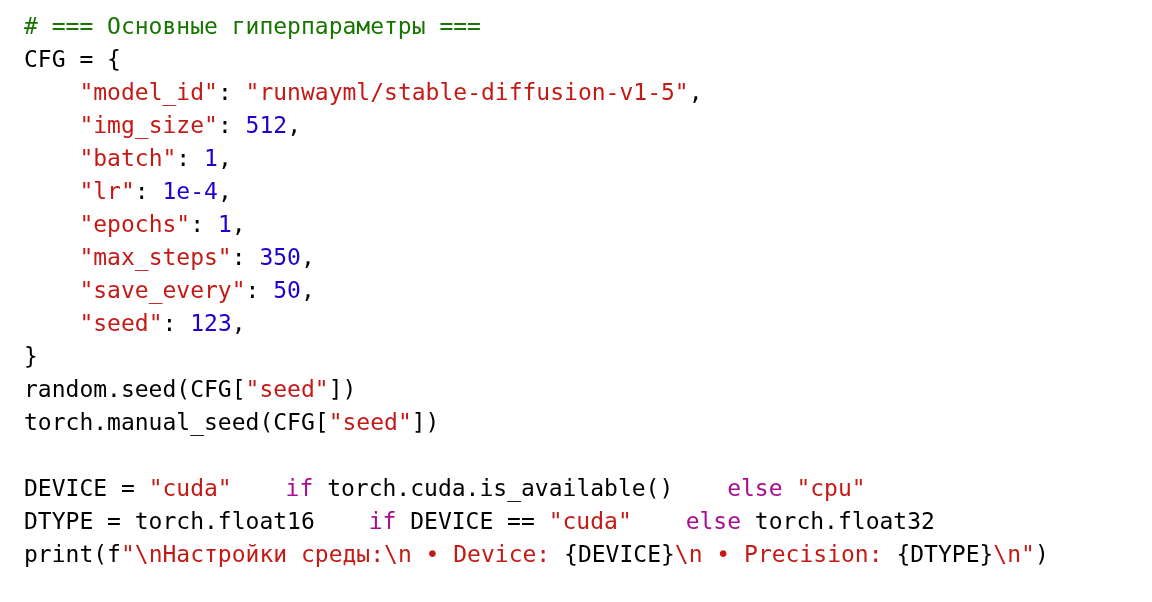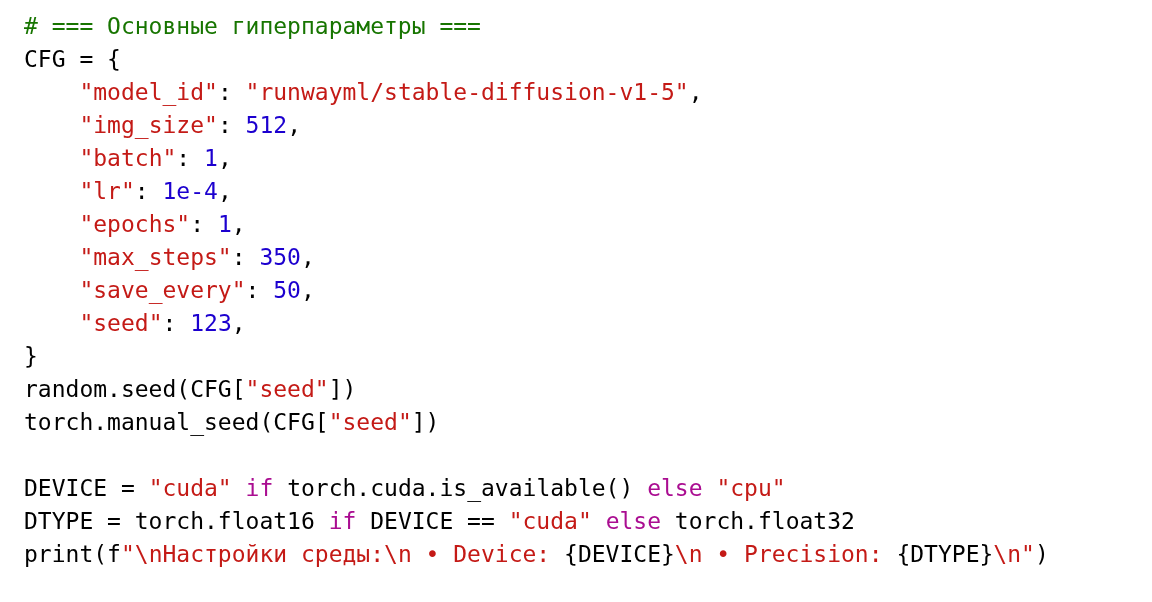--- a/index.html
+++ b/index.html
@@ -22,18 +22,18 @@
     color: var(--c-plain, #000000);
   }
   .code-line {
     height: 33px;
     white-space: pre;
   }
   .tok-plain   { color: var(--c-plain,   #000000); }
   .tok-comment { color: var(--c-comment, #177500); }
   .tok-string  { color: var(--c-string,  #c41a16); }
   .tok-number  { color: var(--c-number,  #1c00cf); }
-  .tok-keyword { color: var(--c-keyword, #aa0d91); }
+  .tok-keyword { color: var(--c-keyword, #aa0d91); margin-left: 40px; }
 </style>
 </head>
 <body style="background: rgb(255, 255, 255);">
 
 <div class="code-editor"><div class="code-line"><span class="tok-comment"># === Основные гиперпараметры ===</span></div><div class="code-line"><span class="tok-plain">CFG = {</span></div><div class="code-line"><span class="tok-plain">    </span><span class="tok-string">"model_id"</span><span class="tok-plain">: </span><span class="tok-string">"runwayml/stable-diffusion-v1-5"</span><span class="tok-plain">,</span></div><div class="code-line"><span class="tok-plain">    </span><span class="tok-string">"img_size"</span><span class="tok-plain">: </span><span class="tok-number">512</span><span class="tok-plain">,</span></div><div class="code-line"><span class="tok-plain">    </span><span class="tok-string">"batch"</span><span class="tok-plain">: </span><span class="tok-number">1</span><span class="tok-plain">,</span></div><div class="code-line"><span class="tok-plain">    </span><span class="tok-string">"lr"</span><span class="tok-plain">: </span><span class="tok-number">1e-4</span><span class="tok-plain">,</span></div><div class="code-line"><span class="tok-plain">    </span><span class="tok-string">"epochs"</span><span class="tok-plain">: </span><span class="tok-number">1</span><span class="tok-plain">,</span></div><div class="code-line"><span class="tok-plain">    </span><span class="tok-string">"max_steps"</span><span class="tok-plain">: </span><span class="tok-number">350</span><span class="tok-plain">,</span></div><div class="code-line"><span class="tok-plain">    </span><span class="tok-string">"save_every"</span><span class="tok-plain">: </span><span class="tok-number">50</span><span class="tok-plain">,</span></div><div class="code-line"><span class="tok-plain">    </span><span class="tok-string">"seed"</span><span class="tok-plain">: </span><span class="tok-number">123</span><span class="tok-plain">,</span></div><div class="code-line"><span class="tok-plain">}</span></div><div class="code-line"><span class="tok-plain">random.seed(CFG[</span><span class="tok-string">"seed"</span><span class="tok-plain">])</span></div><div class="code-line"><span class="tok-plain">torch.manual_seed(CFG[</span><span class="tok-string">"seed"</span><span class="tok-plain">])</span></div><div class="code-line"> </div><div class="code-line"><span class="tok-plain">DEVICE = </span><span class="tok-string">"cuda"</span><span class="tok-plain"> </span><span class="tok-keyword">if</span><span class="tok-plain"> torch.cuda.is_available() </span><span class="tok-keyword">else</span><span class="tok-plain"> </span><span class="tok-string">"cpu"</span></div><div class="code-line"><span class="tok-plain">DTYPE = torch.float16 </span><span class="tok-keyword">if</span><span class="tok-plain"> DEVICE == </span><span class="tok-string">"cuda"</span><span class="tok-plain"> </span><span class="tok-keyword">else</span><span class="tok-plain"> torch.float32</span></div><div class="code-line"><span class="tok-plain">print(f</span><span class="tok-string">"\nНастройки среды:\n • Device: </span><span class="tok-plain">{DEVICE}</span><span class="tok-string">\n • Precision: </span><span class="tok-plain">{DTYPE}</span><span class="tok-string">\n"</span><span class="tok-plain">)</span></div></div>
 
 </body></html>

